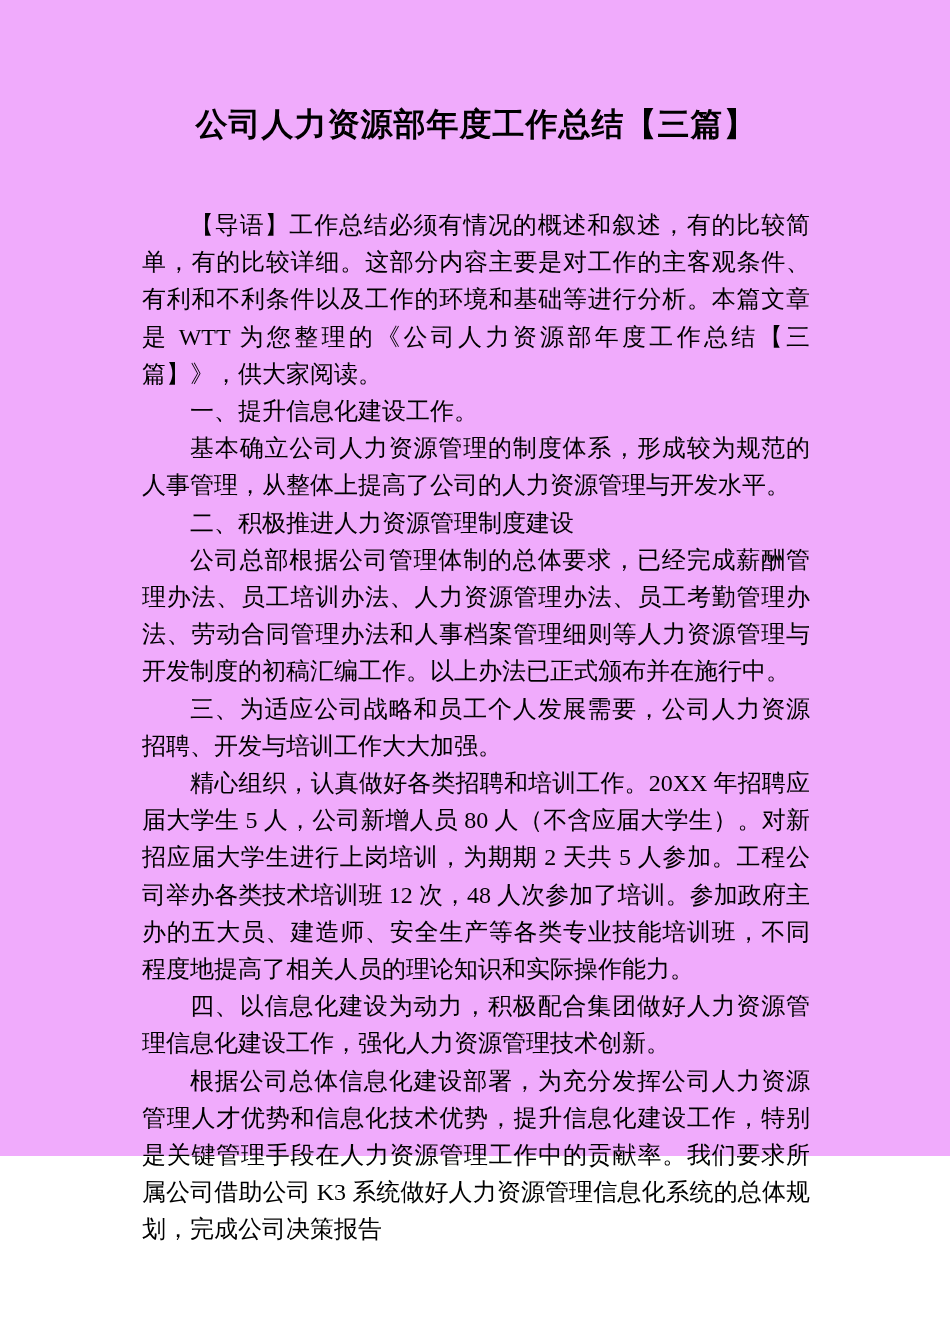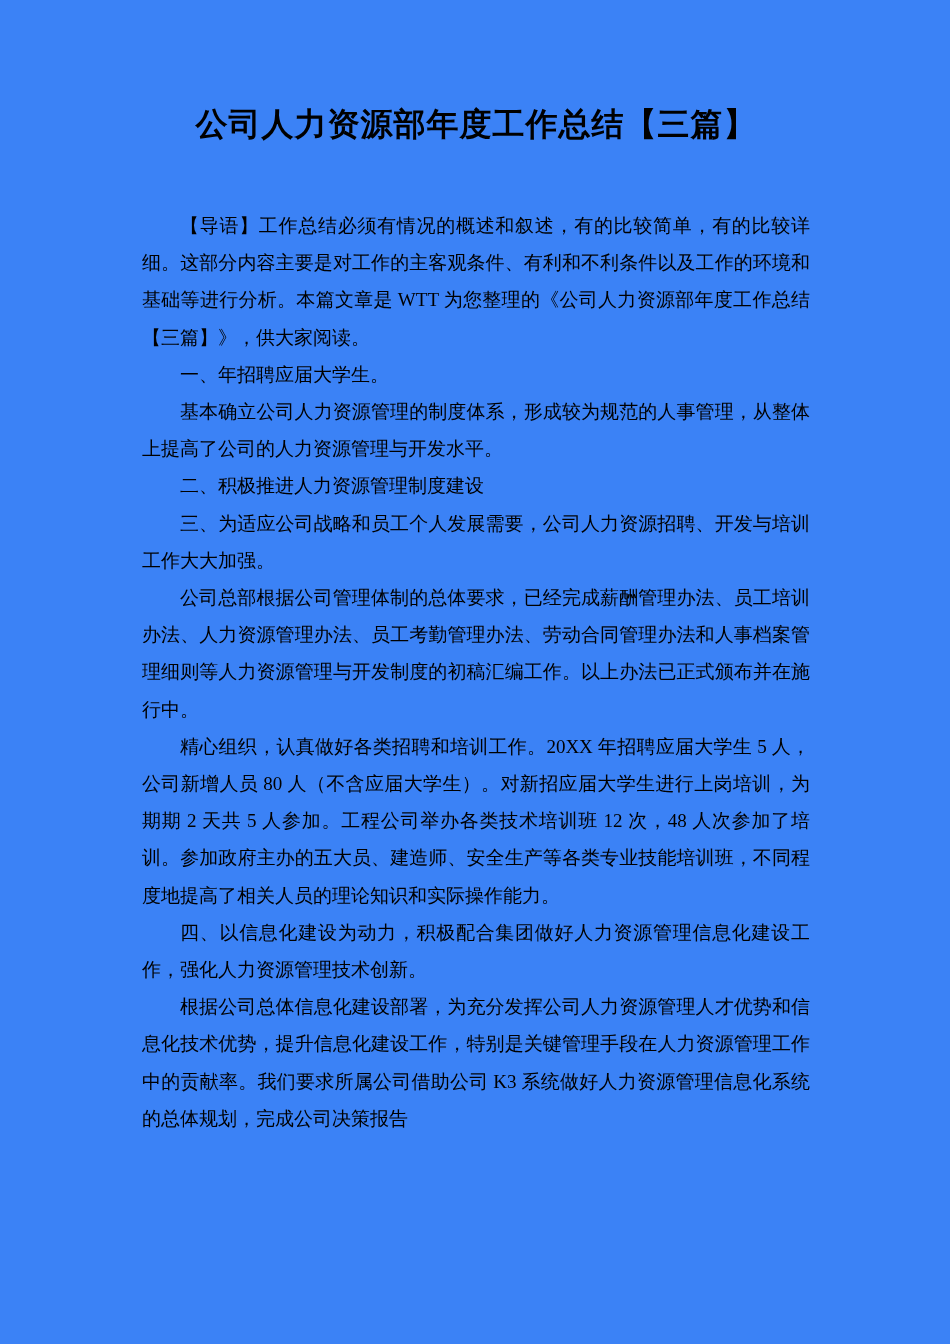--- a/index.html
+++ b/index.html
@@ -10,54 +10,54 @@
   body {
     width: 950px;
     height: 1344px;
     overflow: hidden;
     color: #000000;
     font-family: "Liberation Serif", "DejaVu Serif", serif;
   }
   .page {
     box-sizing: border-box;
     width: 950px;
-    height: 1344px;
+    height: 1156px;
     padding: 104px 140px 0 142px;
-    background: #3b82f6;
+    background: #f0abfc;
   }
   .doc-title {
     margin: 0;
     font-size: 32px;
     line-height: 40px;
     font-weight: bold;
     text-align: center;
     white-space: nowrap;
     letter-spacing: 1px;
   }
   .doc-body {
     margin-top: 63px;
   }
   .doc-body p {
     margin: 0;
-    font-size: 19px;
+    font-size: 24px;
     line-height: 37.2px;
     text-align: justify;
     text-indent: 2em;
   }
 </style>
 </head>
 <body>
 
 <div class="page">
   <h1 class="doc-title">公司人力资源部年度工作总结【三篇】</h1>
 
   <div class="doc-body">
     <p>【导语】工作总结必须有情况的概述和叙述，有的比较简单，有的比较详细。这部分内容主要是对工作的主客观条件、有利和不利条件以及工作的环境和基础等进行分析。本篇文章是 WTT 为您整理的《公司人力资源部年度工作总结【三篇】》，供大家阅读。</p>
-    <p>一、年招聘应届大学生。</p>
+    <p>一、提升信息化建设工作。</p>
     <p>基本确立公司人力资源管理的制度体系，形成较为规范的人事管理，从整体上提高了公司的人力资源管理与开发水平。</p>
     <p>二、积极推进人力资源管理制度建设</p>
+    <p>公司总部根据公司管理体制的总体要求，已经完成薪酬管理办法、员工培训办法、人力资源管理办法、员工考勤管理办法、劳动合同管理办法和人事档案管理细则等人力资源管理与开发制度的初稿汇编工作。以上办法已正式颁布并在施行中。</p>
     <p>三、为适应公司战略和员工个人发展需要，公司人力资源招聘、开发与培训工作大大加强。</p>
-    <p>公司总部根据公司管理体制的总体要求，已经完成薪酬管理办法、员工培训办法、人力资源管理办法、员工考勤管理办法、劳动合同管理办法和人事档案管理细则等人力资源管理与开发制度的初稿汇编工作。以上办法已正式颁布并在施行中。</p>
     <p>精心组织，认真做好各类招聘和培训工作。20XX 年招聘应届大学生 5 人，公司新增人员 80 人（不含应届大学生）。对新招应届大学生进行上岗培训，为期期 2 天共 5 人参加。工程公司举办各类技术培训班 12 次，48 人次参加了培训。参加政府主办的五大员、建造师、安全生产等各类专业技能培训班，不同程度地提高了相关人员的理论知识和实际操作能力。</p>
     <p>四、以信息化建设为动力，积极配合集团做好人力资源管理信息化建设工作，强化人力资源管理技术创新。</p>
     <p>根据公司总体信息化建设部署，为充分发挥公司人力资源管理人才优势和信息化技术优势，提升信息化建设工作，特别是关键管理手段在人力资源管理工作中的贡献率。我们要求所属公司借助公司 K3 系统做好人力资源管理信息化系统的总体规划，完成公司决策报告</p>
   </div>
 </div>
 
 </body></html>

